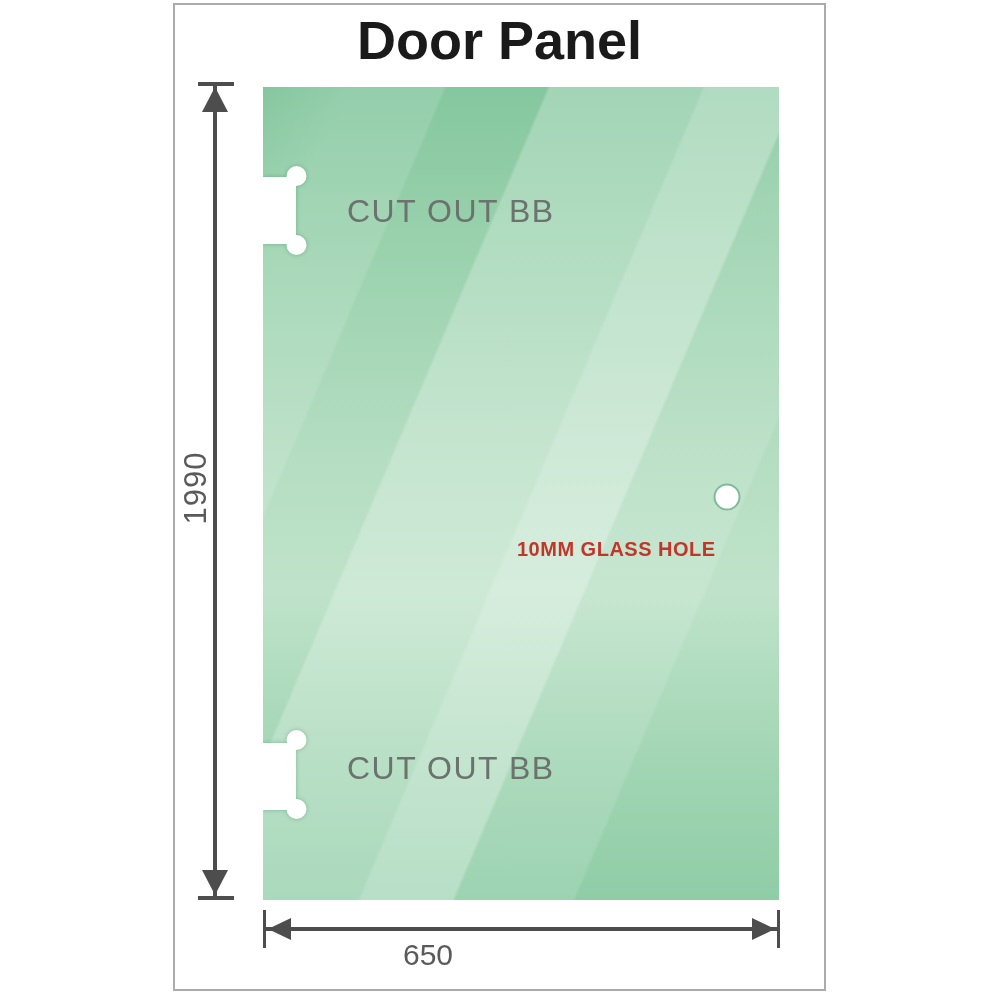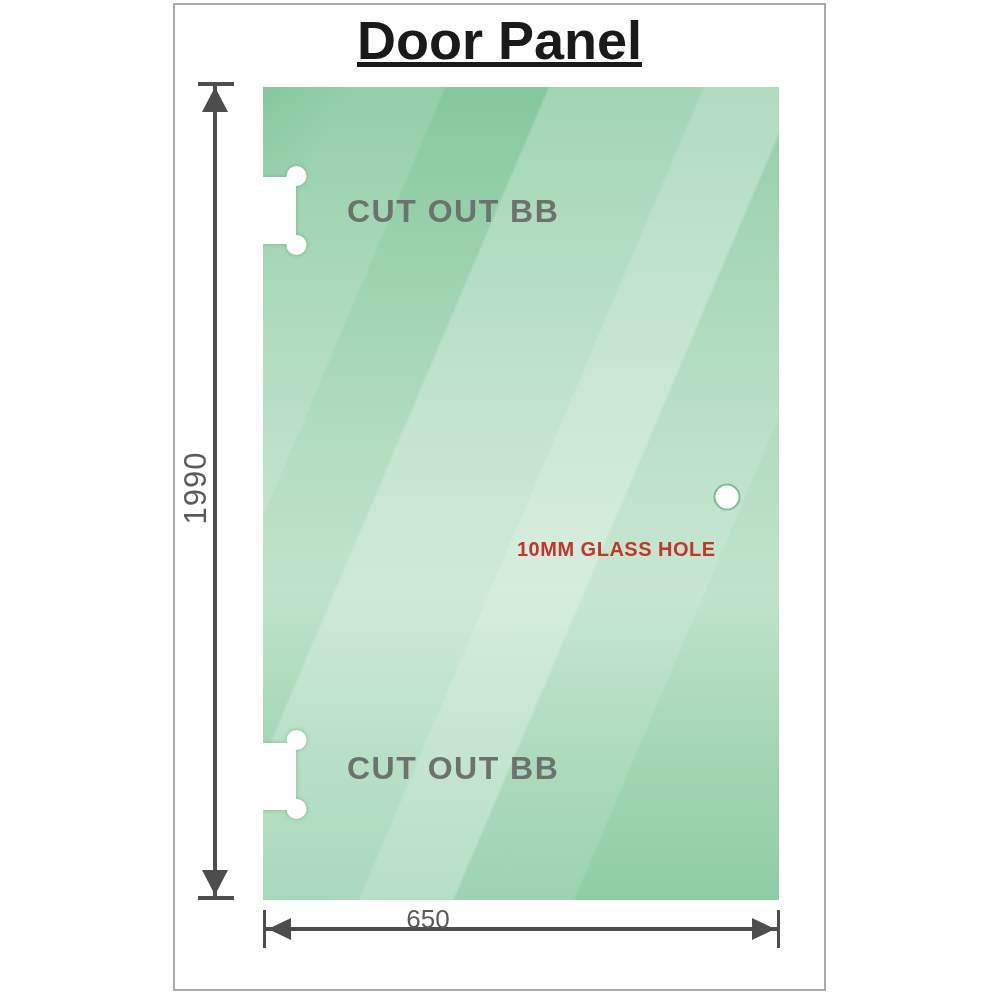--- a/index.html
+++ b/index.html
@@ -23,21 +23,21 @@
 
   .frame{
     left:173px;top:3px;width:653px;height:988px;
     border:2px solid var(--color-frame-border);
     box-sizing:border-box;background:#ffffff;
   }
 
   .title{
     left:173px;top:10px;width:653px;height:60px;
     text-align:center;font-size:54px;font-weight:bold;
-    color:var(--color-title);letter-spacing:0px;line-height:60px;text-decoration:underline;
+    color:var(--color-title);letter-spacing:0px;line-height:60px;
   }
 
   .panel{
     left:263px;top:87px;width:516px;height:813px;
     background:
       linear-gradient(113deg,
         rgba(255,255,255,0.00) 0%,
         rgba(255,255,255,0.12) 10%,
         rgba(255,255,255,0.12) 21%,
         rgba(255,255,255,0.00) 21.4%,
@@ -53,21 +53,21 @@
         #85c79f 0%, #98d1ac 18%, #b4ddc1 45%,
         #bfe3ca 62%, #a3d6b4 82%, #8fcda7 100%);
   }
   .panel-svg{position:absolute;left:0;top:0;}
   .cutout-shape{fill:#ffffff;}
   .cutout-group{filter:drop-shadow(0 0 2px rgba(60,130,90,0.45));}
   .glass-hole{fill:#ffffff;stroke:var(--color-hole-ring);stroke-width:2px;}
 
   .cutout-label{
     font-size:32px;letter-spacing:1.5px;color:var(--color-cutout-label);
-    white-space:nowrap;font-weight:700;
+    white-space:nowrap;font-weight:400;
   }
   .cutout-label-top{left:347px;top:193px;}
   .cutout-label-bottom{left:347px;top:750px;}
 
   .hole-label{
     left:517px;top:538px;font-size:20px;font-weight:bold;
     color:var(--color-hole-label);white-space:nowrap;letter-spacing:0.5px;
   }
 
   .dim{background:var(--color-dimension-line);}
@@ -91,21 +91,21 @@
   .arrow-right{left:752px;top:918px;
     border-top:11px solid transparent;border-bottom:11px solid transparent;
     border-left:23px solid var(--color-dimension-line);}
 
   .dim-text{color:var(--color-dim-text);font-size:31px;white-space:nowrap;}
   .height-value{
     left:156px;top:471px;width:80px;height:34px;text-align:center;
     transform:rotate(-90deg);letter-spacing:1px;line-height:34px;
   }
   .width-value{
-    left:393px;top:904px;width:70px;text-align:center;font-size:26px;
+    left:393px;top:938px;width:70px;text-align:center;font-size:30px;
   }
 </style>
 </head>
 <body>
 
 <div class="abs frame"></div>
 
 <div class="abs title">Door Panel</div>
 
 <div class="abs panel">

